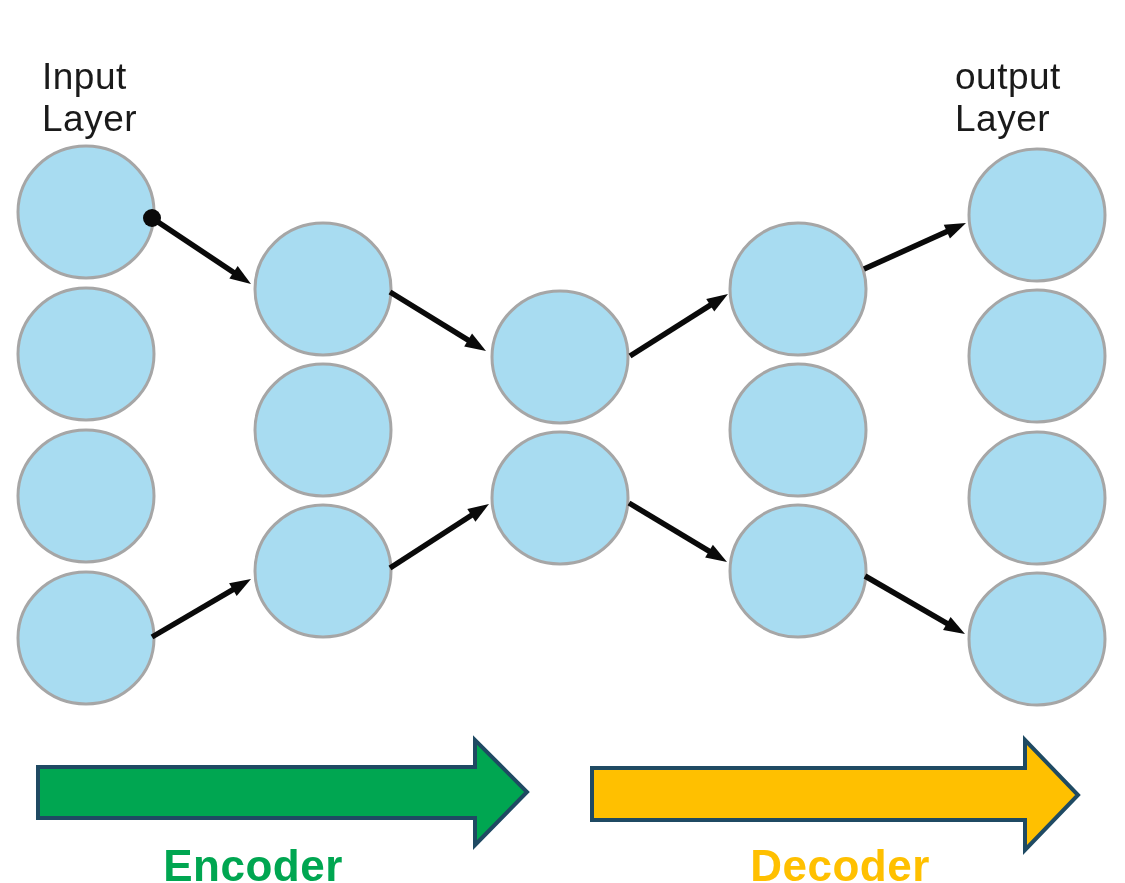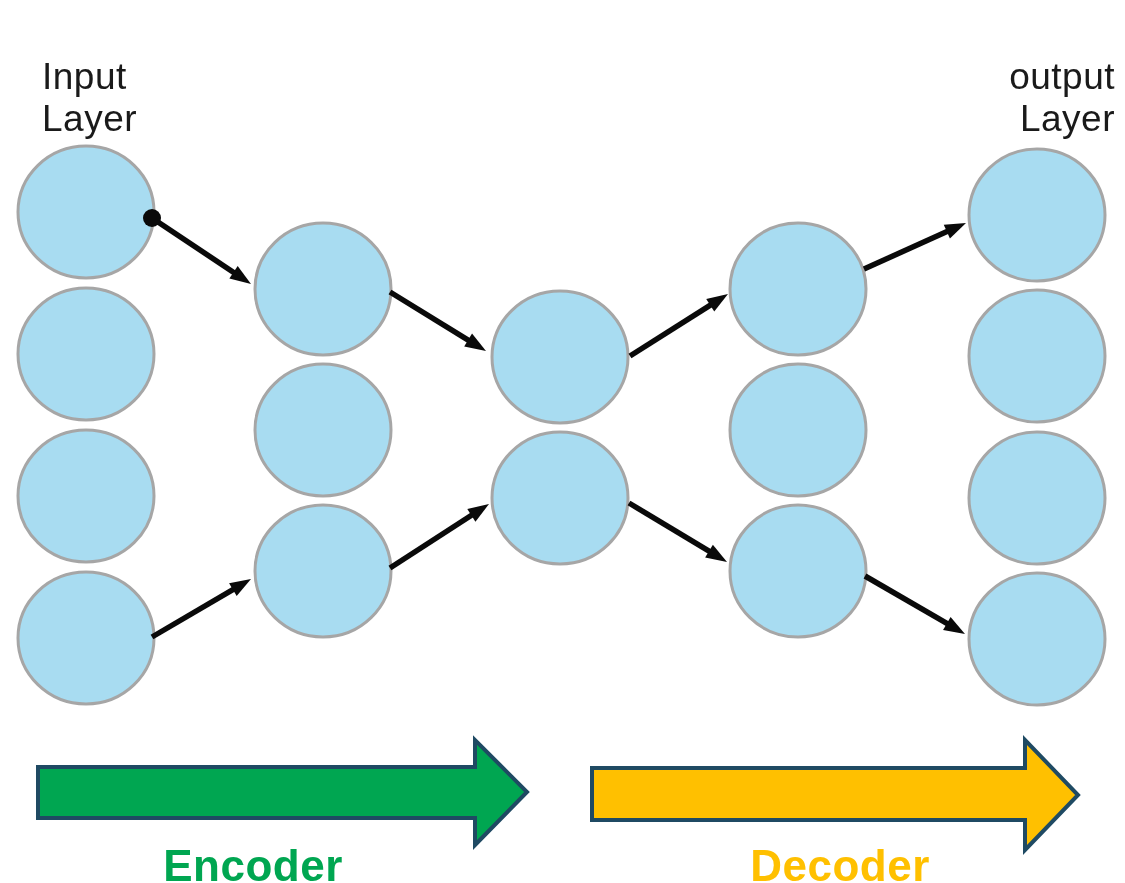--- a/index.html
+++ b/index.html
@@ -12,21 +12,21 @@
   .figure{position:absolute;inset:0;width:1125px;height:883px;margin-top:40px;}
   svg.diagram{position:absolute;left:0;top:0;width:1125px;height:883px;}
   .layer-label{
     position:absolute;
     font-size:37px;line-height:42px;
     color:var(--c-label,#1a1a1a);
     letter-spacing:0.5px;
   }
   .layer-label span{display:block;}
   .input-label{left:42px;top:16px;text-align:left;}
-  .output-label{left:955px;top:16px;width:160px;text-align:right;}
+  .output-label{left:955px;top:16px;width:160px;text-align:left;}
   .stage-label{
     position:absolute;top:801px;width:300px;
     font-size:44px;font-weight:bold;text-align:center;
     letter-spacing:0.5px;
   }
   .encoder-label{left:103px;color:var(--c-encoder,#00A651);}
   .decoder-label{left:690px;color:var(--c-decoder,#FFC000);}
 </style>
 </head>
 <body>

